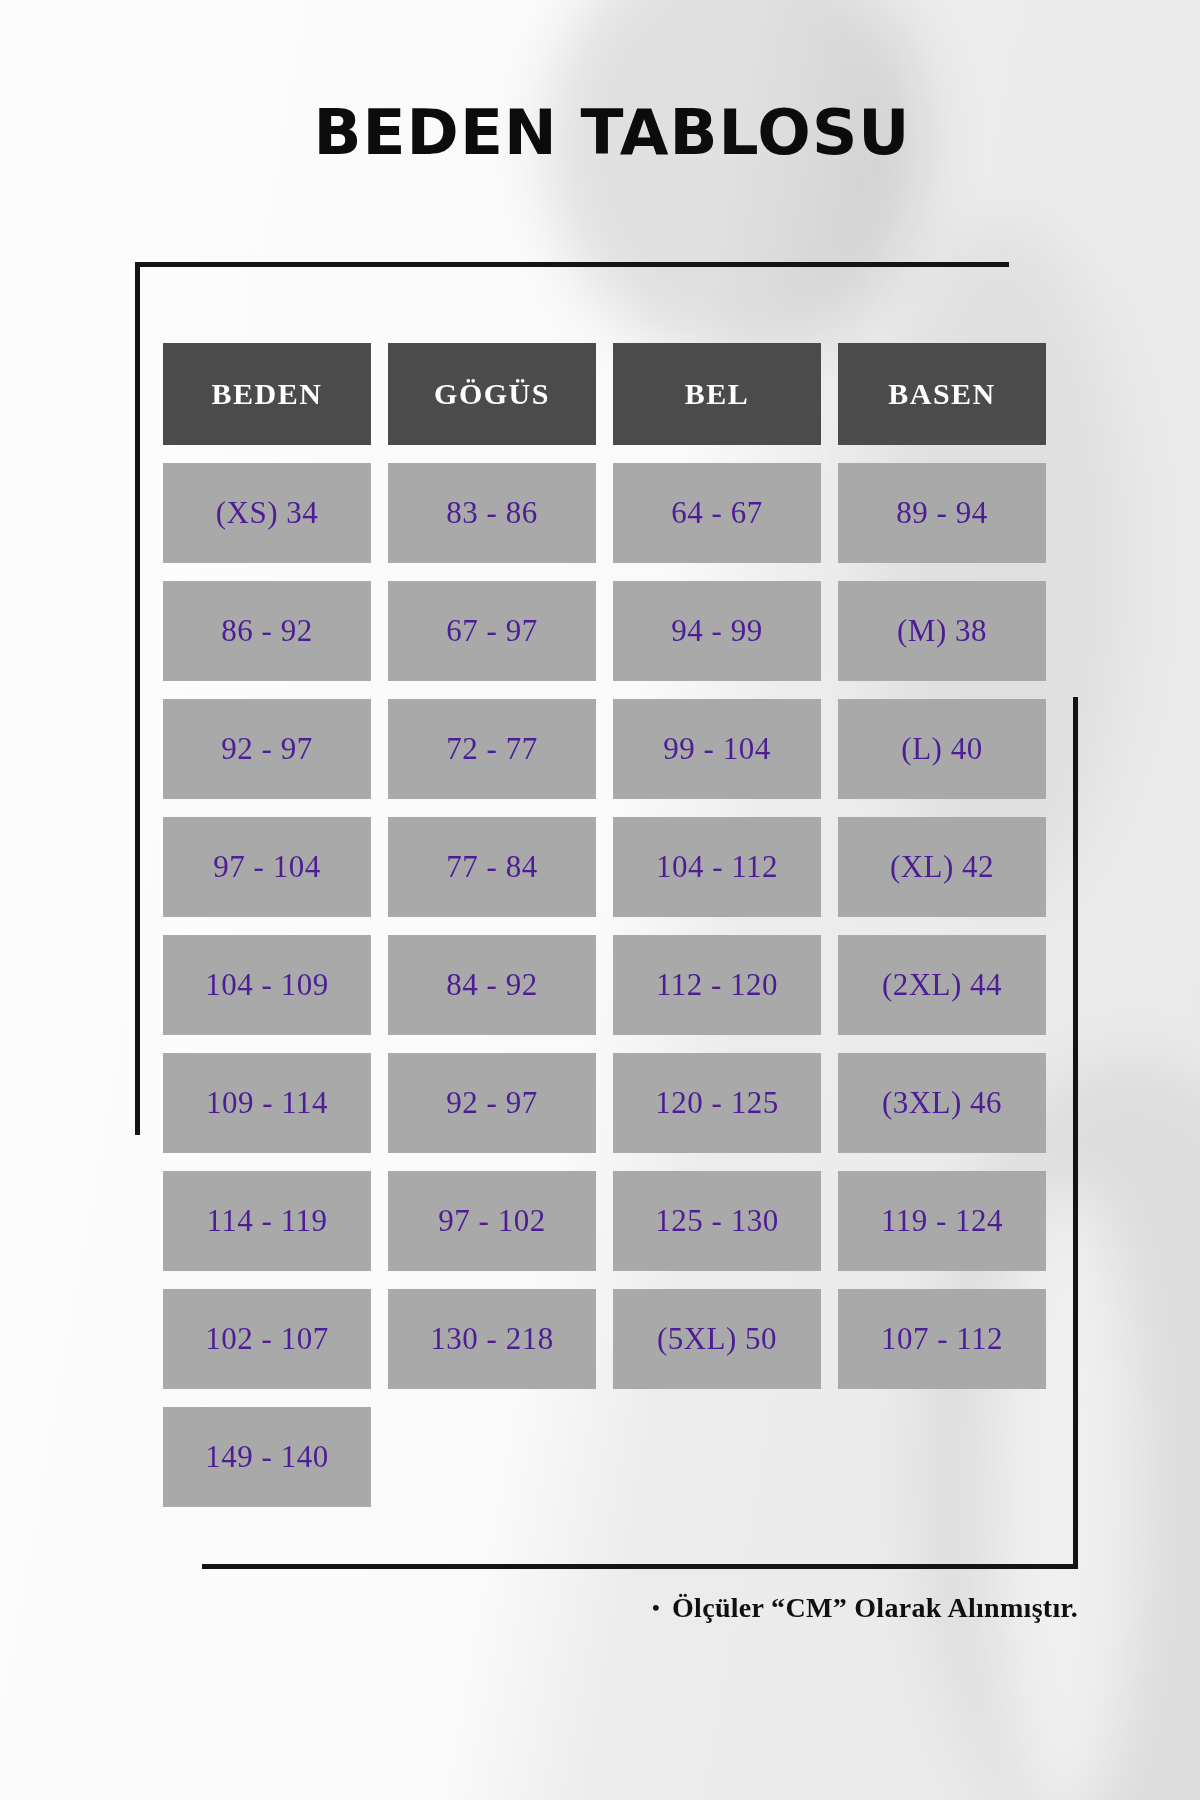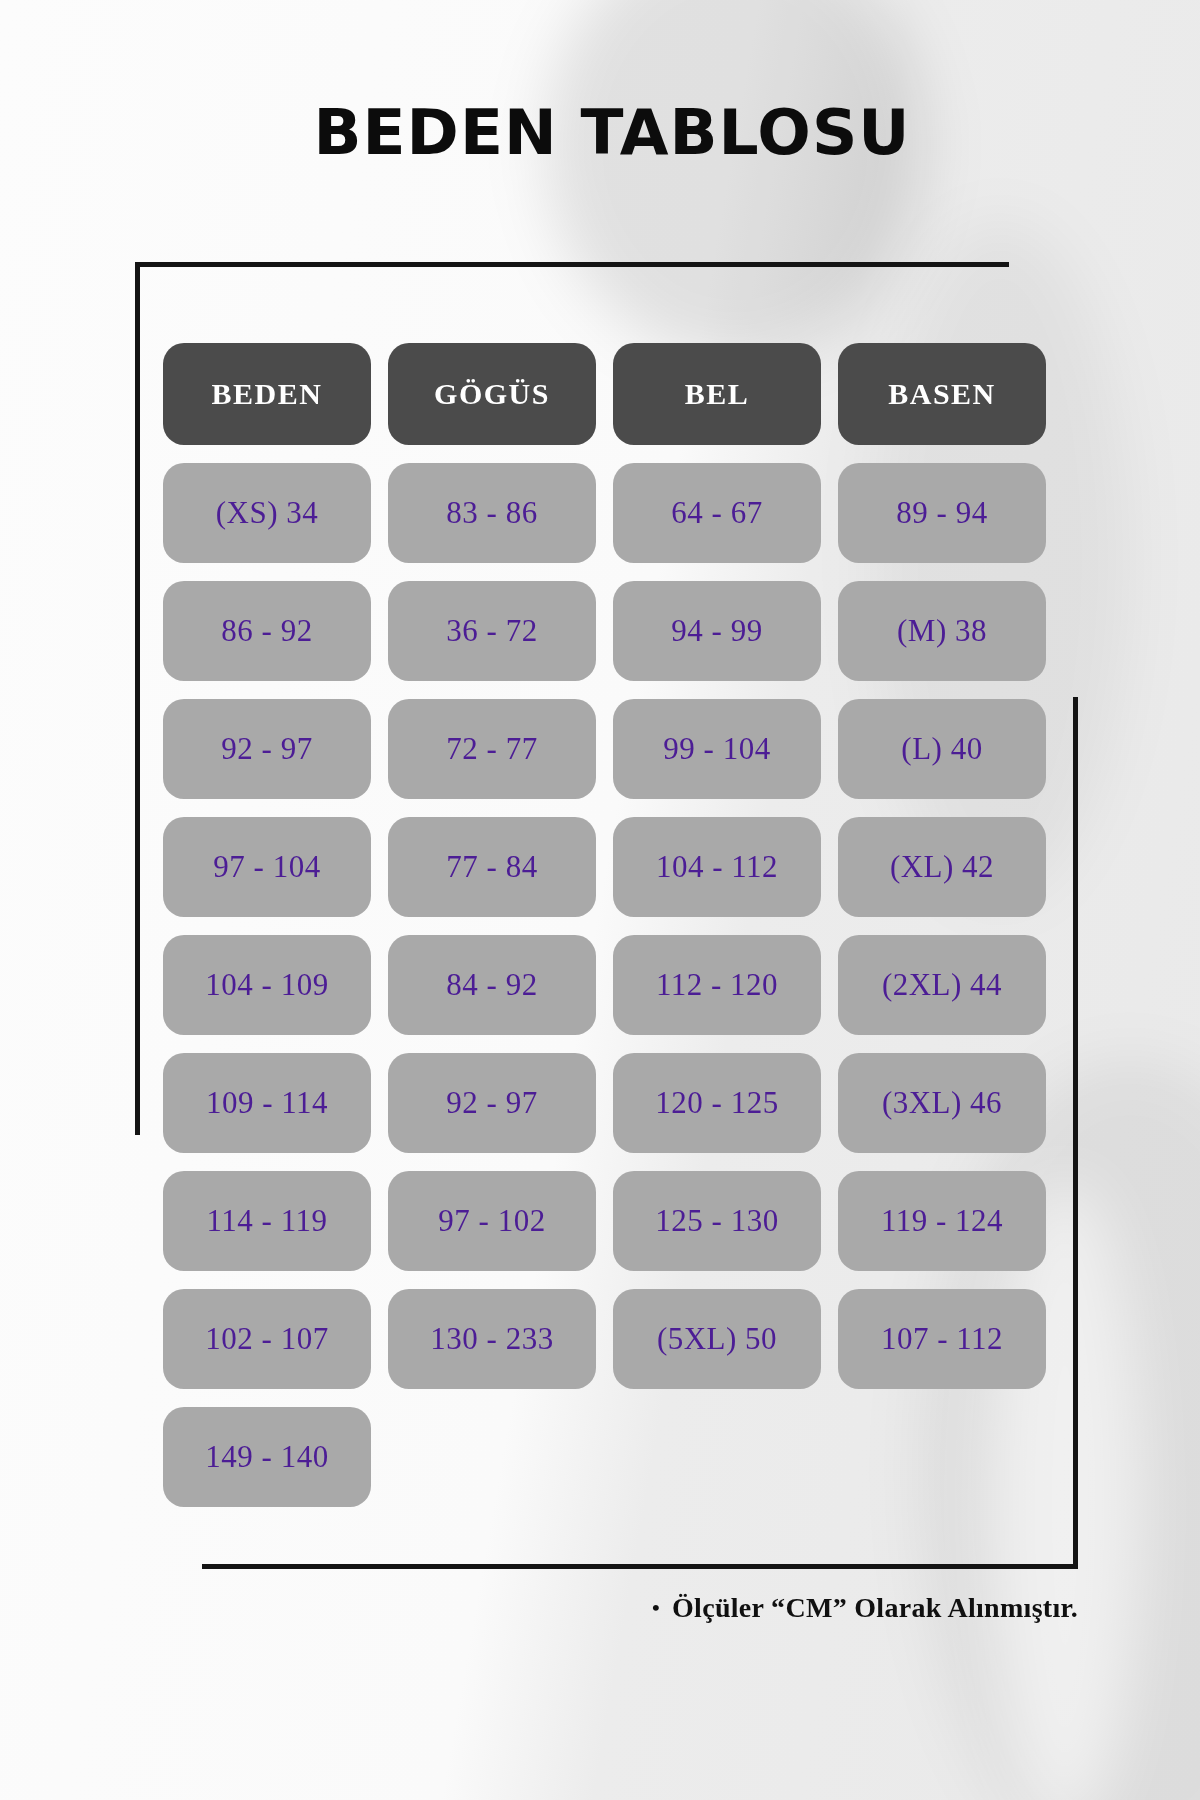--- a/index.html
+++ b/index.html
@@ -47,21 +47,20 @@
     grid-template-columns: repeat(4, 208px);
     grid-template-rows: 102px;
     grid-auto-rows: 100px;
     gap: 18px 17px;
   }
   .cell {
     display: flex;
     align-items: center;
     justify-content: center;
     white-space: nowrap;
-    border-radius: 21px;
   }
   .header-cell {
     background: #4b4b4b;
     color: #ffffff;
     font-weight: bold;
     font-size: 30px;
     letter-spacing: 1.5px;
   }
   .data-cell {
     background: #a9a9a9;
@@ -108,21 +107,21 @@
   <div class="size-table" id="size-table">
       <div class="cell header-cell">BEDEN</div>
       <div class="cell header-cell">GÖGÜS</div>
       <div class="cell header-cell">BEL</div>
       <div class="cell header-cell">BASEN</div>
       <div class="cell data-cell">(XS) 34</div>
       <div class="cell data-cell">83 - 86</div>
       <div class="cell data-cell">64 - 67</div>
       <div class="cell data-cell">89 - 94</div>
       <div class="cell data-cell">86 - 92</div>
-      <div class="cell data-cell">36 - 72</div>
+      <div class="cell data-cell">67 - 97</div>
       <div class="cell data-cell">94 - 99</div>
       <div class="cell data-cell">(M) 38</div>
       <div class="cell data-cell">92 - 97</div>
       <div class="cell data-cell">72 - 77</div>
       <div class="cell data-cell">99 - 104</div>
       <div class="cell data-cell">(L) 40</div>
       <div class="cell data-cell">97 - 104</div>
       <div class="cell data-cell">77 - 84</div>
       <div class="cell data-cell">104 - 112</div>
       <div class="cell data-cell">(XL) 42</div>
@@ -132,21 +131,21 @@
       <div class="cell data-cell">(2XL) 44</div>
       <div class="cell data-cell">109 - 114</div>
       <div class="cell data-cell">92 - 97</div>
       <div class="cell data-cell">120 - 125</div>
       <div class="cell data-cell">(3XL) 46</div>
       <div class="cell data-cell">114 - 119</div>
       <div class="cell data-cell">97 - 102</div>
       <div class="cell data-cell">125 - 130</div>
       <div class="cell data-cell">119 - 124</div>
       <div class="cell data-cell">102 - 107</div>
-      <div class="cell data-cell">130 - 233</div>
+      <div class="cell data-cell">130 - 218</div>
       <div class="cell data-cell">(5XL) 50</div>
       <div class="cell data-cell">107 - 112</div>
       <div class="cell data-cell">149 - 140</div>
     </div>
 
   <div class="note">
     <span class="bullet">•</span>
     <span>Ölçüler “CM” Olarak Alınmıştır.</span>
   </div>
 

